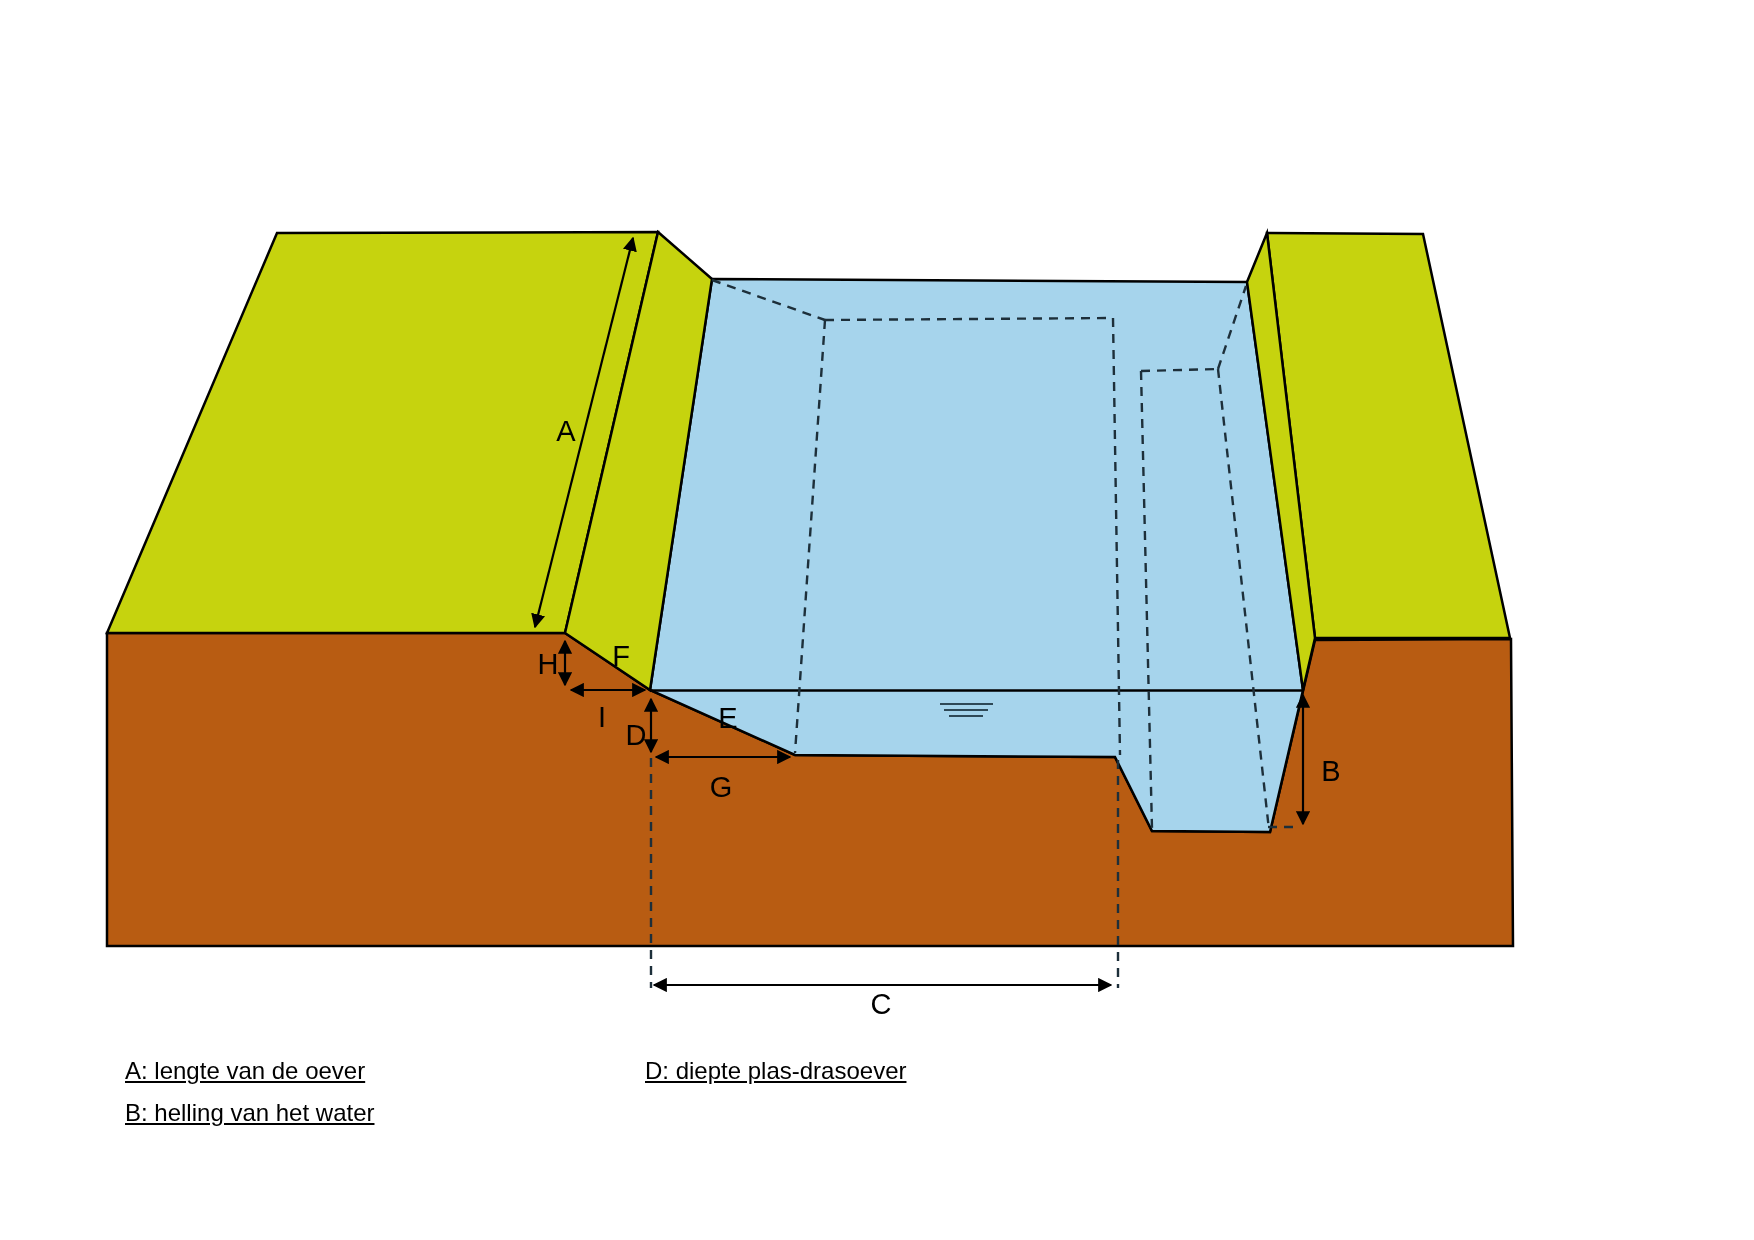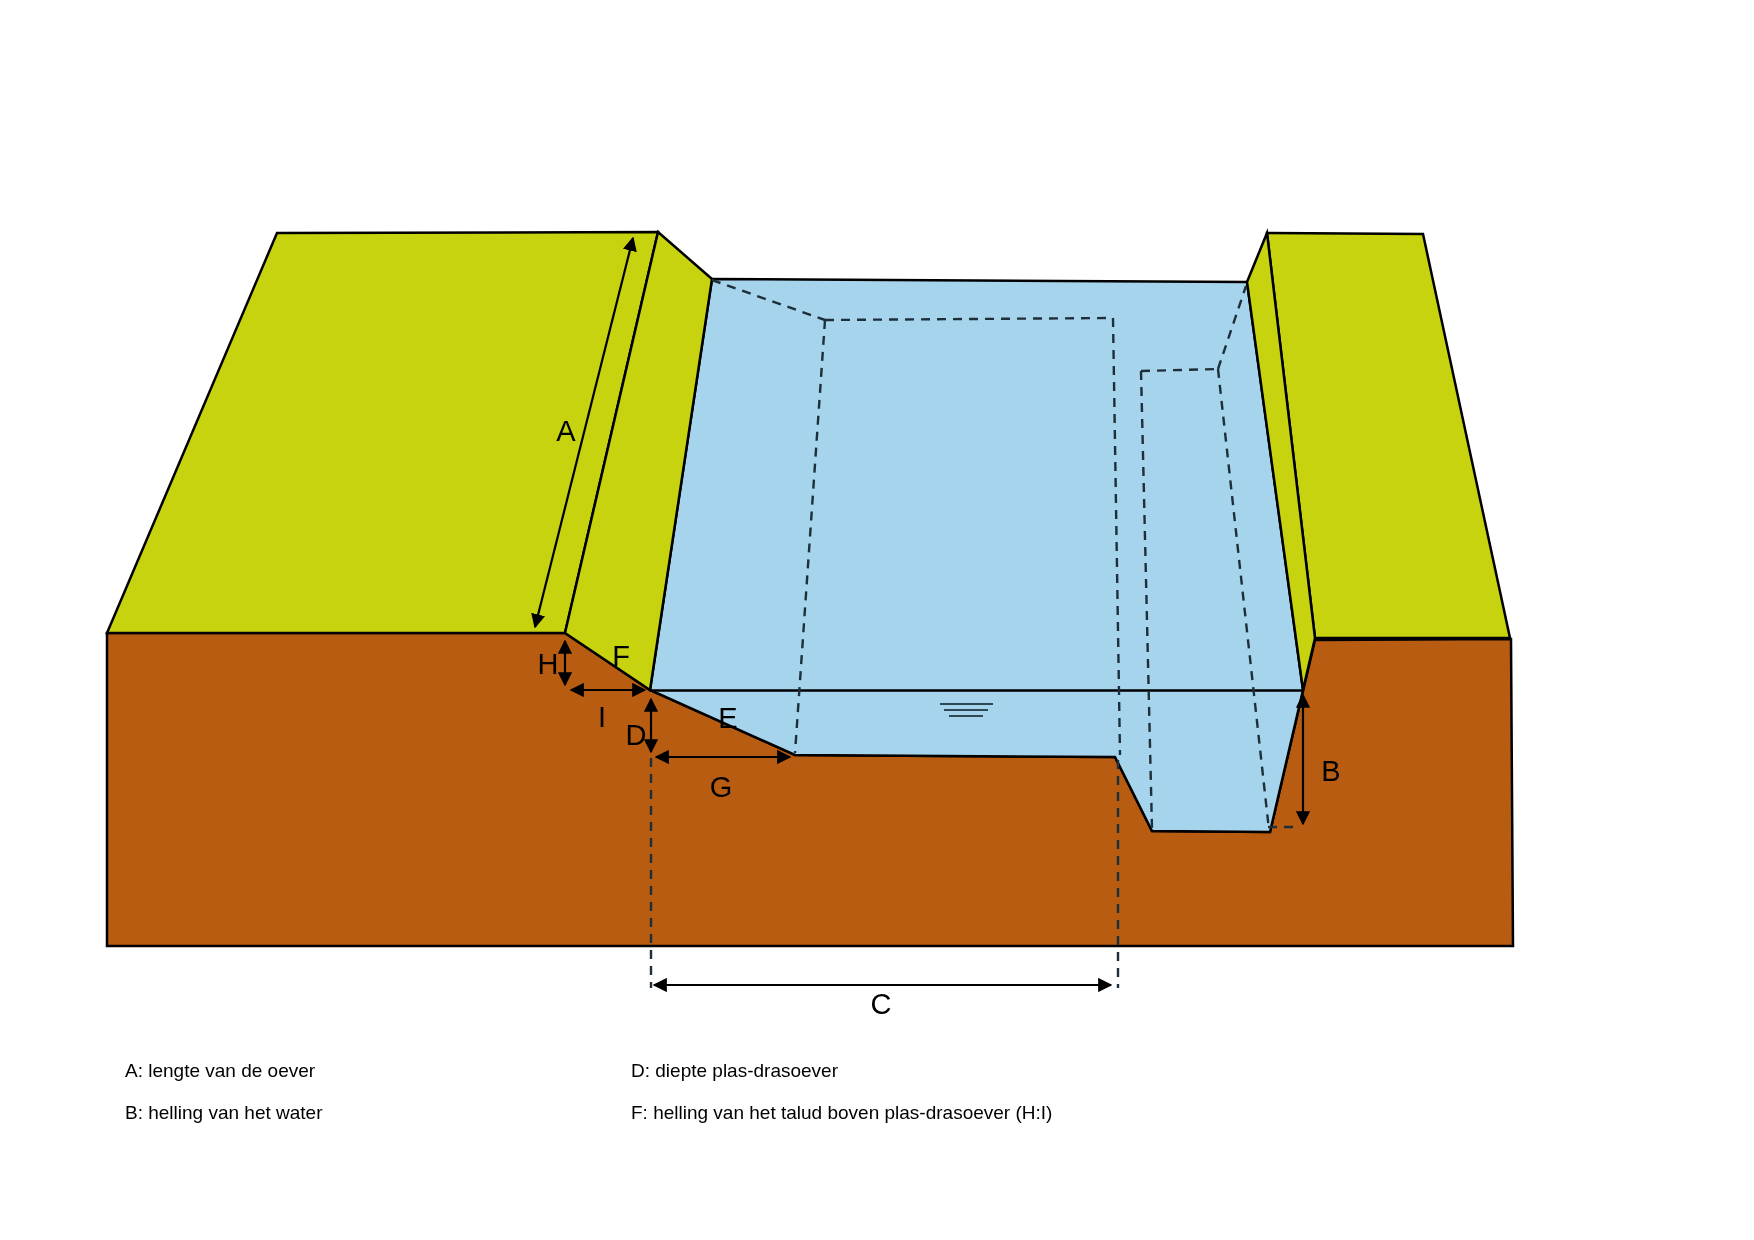--- a/index.html
+++ b/index.html
@@ -1,21 +1,21 @@
 <!DOCTYPE html>
 <html><head>
 <meta charset="utf-8">
 <style>
   html,body{margin:0;padding:0;background:#ffffff;}
   #stage{position:relative;width:1754px;height:1240px;background:#ffffff;overflow:hidden;
          font-family:"Liberation Sans",sans-serif;}
   #stage svg{position:absolute;left:0;top:0;}
   .dia-label{font-family:"Liberation Sans",sans-serif;font-size:29px;fill:#000;}
   .legend-col{position:absolute;display:flex;flex-direction:column;color:#000;}
-  .legend-row{height:42px;display:flex;align-items:center;font-size:19px;white-space:nowrap;}
+  .legend-row{height:42px;display:flex;align-items:center;font-size:24px;white-space:nowrap;text-decoration:underline;}
 </style>
 </head>
 <body>
 
 <div id="stage">
 
   <svg width="1754" height="1240" viewBox="0 0 1754 1240">
     <defs>
       <marker id="ah" viewBox="0 0 10 10" refX="9" refY="5" markerWidth="6.5" markerHeight="6.5" orient="auto-start-reverse" markerUnits="strokeWidth">
         <path d="M0,0 L10,5 L0,10 z" fill="#000"></path>
@@ -76,18 +76,17 @@
       <text class="dia-label" x="721" y="797">G</text>
       <text class="dia-label" x="548" y="674">H</text>
       <text class="dia-label" x="602" y="727">I</text>
     </g>
   </svg>
 
   <div class="legend-col" style="left:125px;top:1050px;">
     <div class="legend-row">A: lengte van de oever</div>
     <div class="legend-row">B: helling van het water</div>
   </div>
-  <div class="legend-col" style="left:631px;top:1050px;">
+  <div class="legend-col" style="left:645px;top:1050px;">
     <div class="legend-row">D: diepte plas-drasoever</div>
-    <div class="legend-row">F: helling van het talud boven plas-drasoever (H:I)</div>
   </div>
 
 </div>
 
 </body></html>

